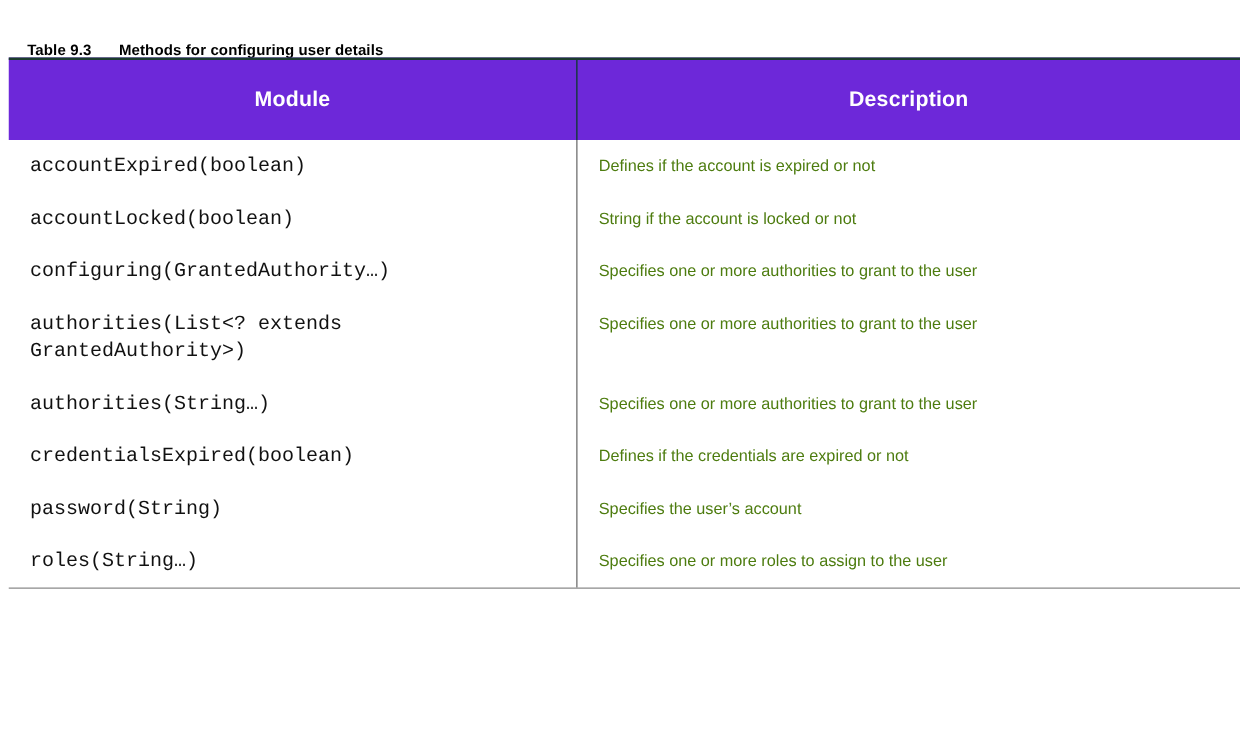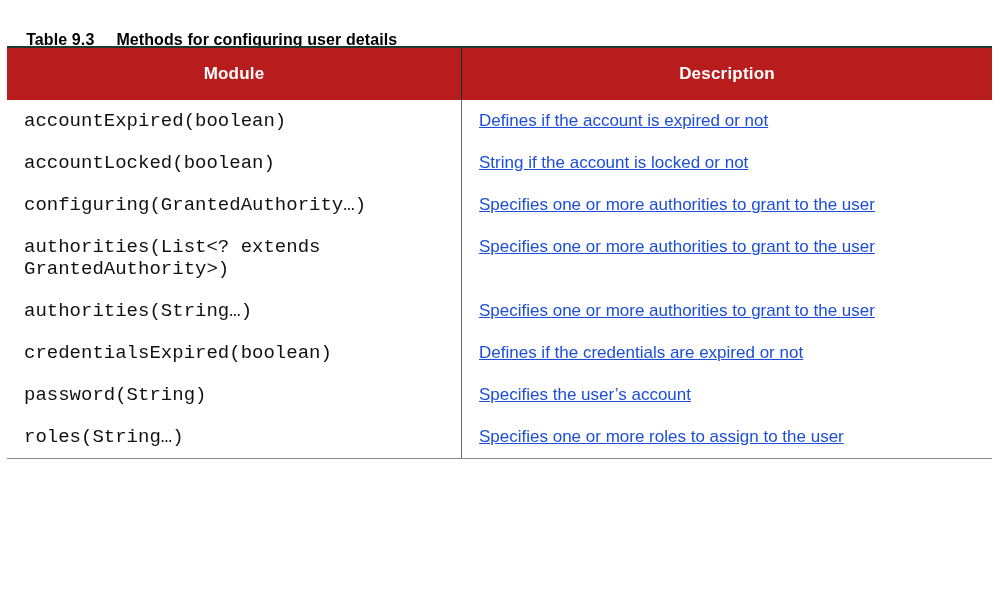--- a/index.html
+++ b/index.html
@@ -22,44 +22,44 @@
     height: 593px;
     background: #ffffff;
   }
 
   
   .caption {
     position: absolute;
     left: 8px;
     top: 4px;
     font-family: "Liberation Sans", sans-serif;
-    font-size: 16px;
+    font-size: 12px;
     font-weight: bold;
     letter-spacing: 0.1px;
     color: #000000;
     white-space: pre;
     line-height: 24px;
   }
   .caption .cap-num { }
   .caption .cap-gap { display: inline-block; width: 22px; }
 
   
   .table-wrap {
     position: absolute;
     left: 7px;
     top: 46px;
     width: 985px;
   }
 
   .thead {
     display: grid;
     grid-template-columns: 454px 1px 530px;
-    background: #b91c1c;
+    background: #6d28d9;
     border-top: 2px solid #1b3c2d;
-    height: 54px;
+    height: 66px;
     box-sizing: border-box;
     text-align: right;
   }
   .th {
     display: flex;
     align-items: center;
     justify-content: center;
     color: #ffffff;
     font-family: "Liberation Sans", sans-serif;
     font-size: 17px;
@@ -86,37 +86,36 @@
   }
 
   .row {
     display: grid;
     grid-template-columns: 454px 1px 530px;
     align-items: start;
   }
 
   .cell-module {
     font-family: "Liberation Mono", "DejaVu Sans Mono", monospace;
-    font-size: 19px;
+    font-size: 16px;
     line-height: 22px;
     color: #111111;
     padding: 10px 8px 10px 17px;
     box-sizing: border-box;
     white-space: pre-wrap;
     word-break: normal;
   }
   .cell-spacer { width: 1px; }
   .cell-desc {
     font-family: "Liberation Sans", sans-serif;
-    font-size: 17px;
+    font-size: 13px;
     line-height: 22px;
-    color: #1d4ed8;
+    color: #4d7c0f;
     padding: 10px 8px 10px 17px;
     box-sizing: border-box;
-    text-decoration: underline;
   }
 </style>
 </head>
 <body>
 
 <div class="page">
 
   <div class="caption">
     <span class="cap-num">Table 9.3</span><span class="cap-gap"></span><span class="cap-title">Methods for configuring user details</span>
   </div>

